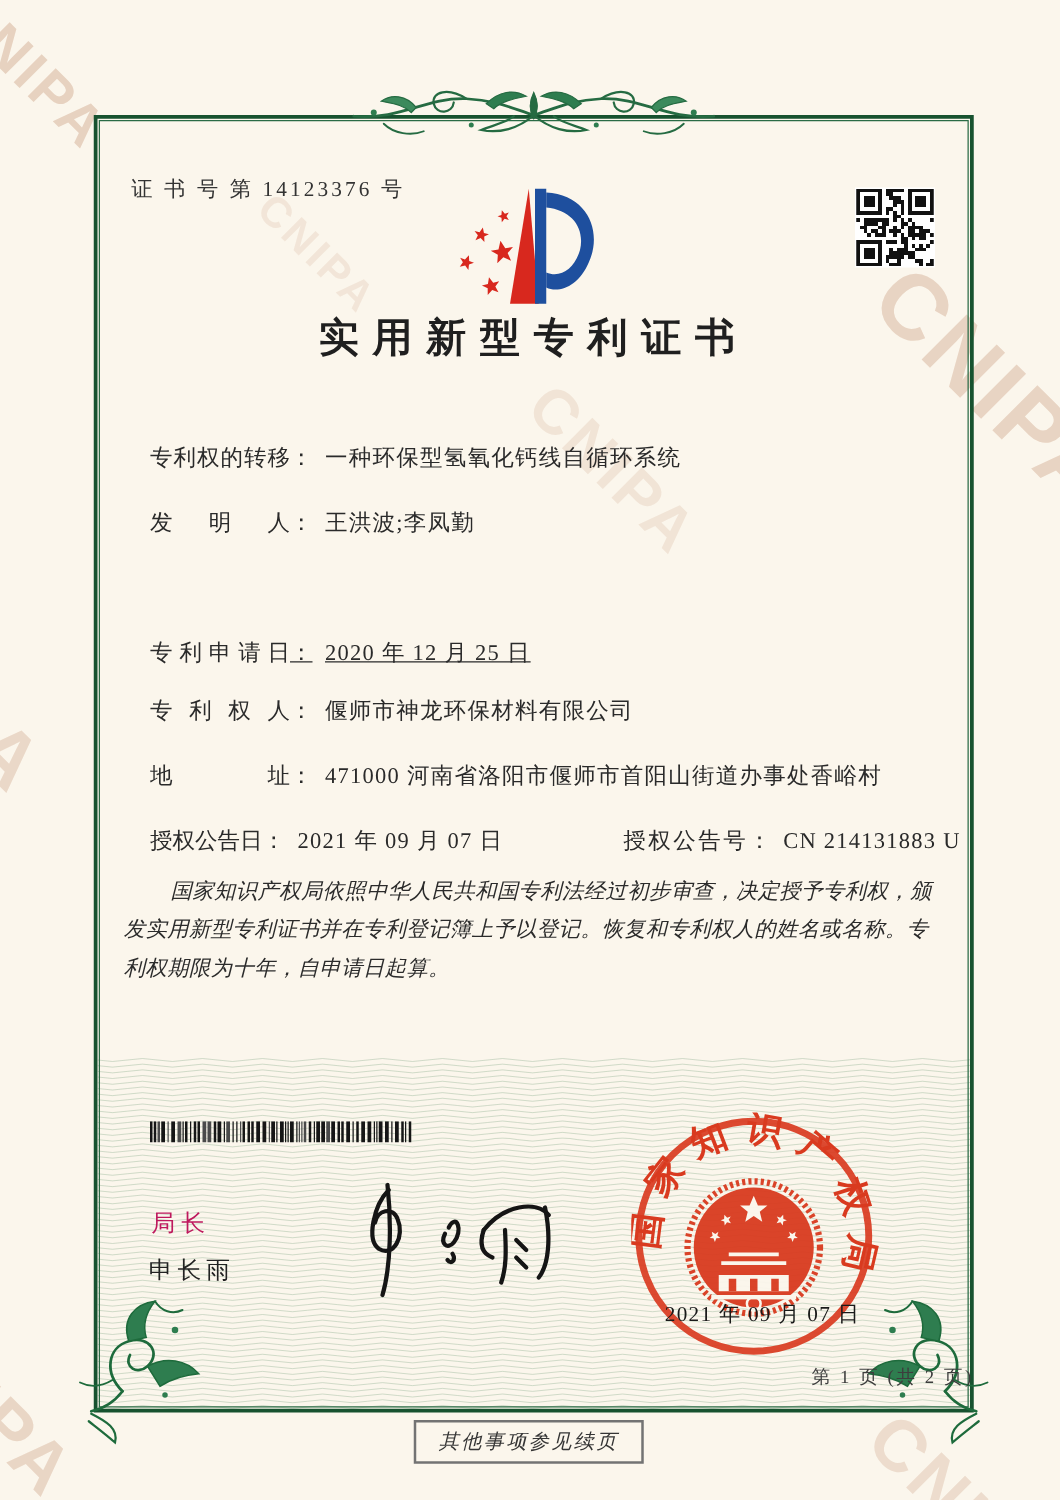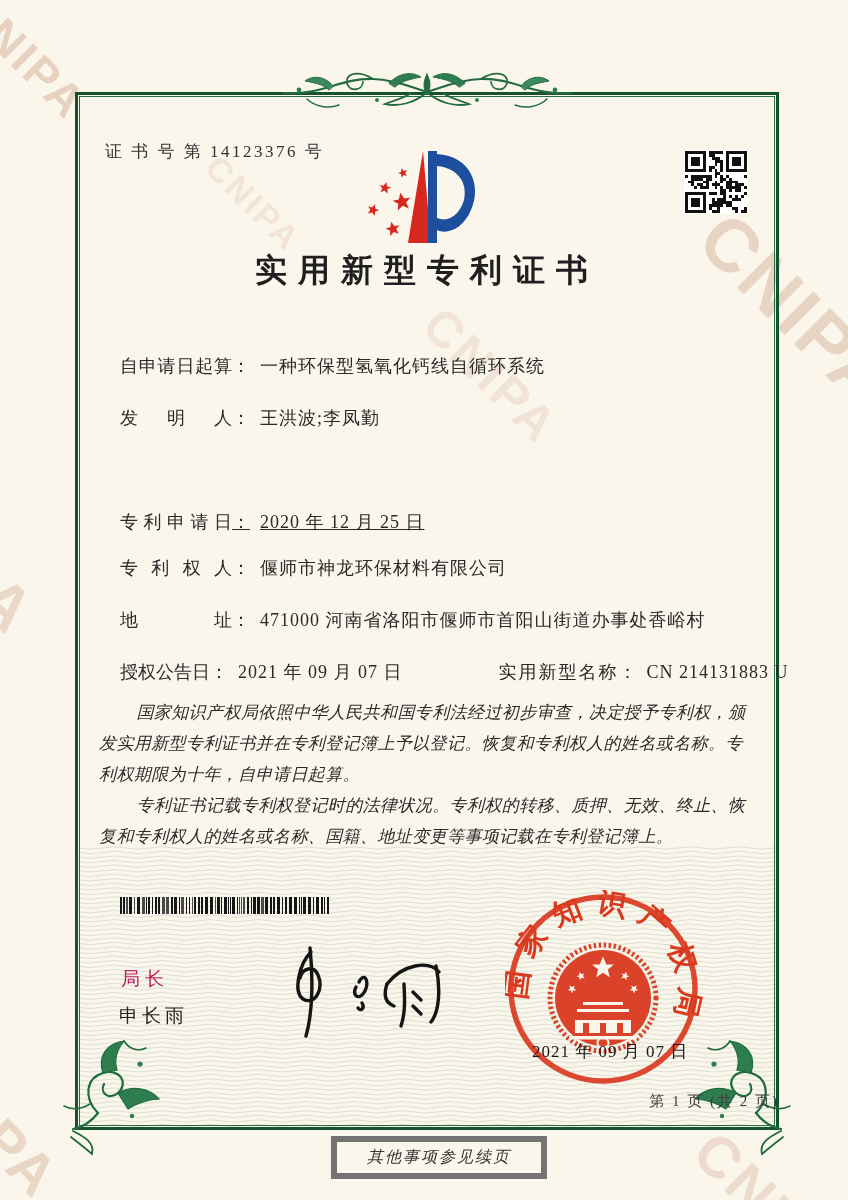--- a/index.html
+++ b/index.html
@@ -62,22 +62,22 @@
   
   .seal{position:absolute;left:505px;top:890px;z-index:6;}
   .seal-ring-text{font-family:"Liberation Serif","DejaVu Serif",serif;font-size:29px;
                   font-weight:bold;fill:#d93a1f;letter-spacing:12px;}
   .seal-date{position:absolute;left:515px;top:1040px;width:190px;text-align:center;
              font-size:17px;color:#1a1a1a;letter-spacing:1px;z-index:7;}
 
   
   .page-info{position:absolute;left:75px;top:1092px;width:704px;text-align:right;
              font-size:15px;letter-spacing:2px;color:#3d3d3d;z-index:5;}
-  .continuation{position:absolute;left:331px;top:1136px;padding:5px 30px;
-                border:6px solid #737373;font-size:16px;font-style:italic;
+  .continuation{position:absolute;left:331px;top:1136px;padding:5px 18px;
+                border:2px solid #737373;font-size:16px;font-style:italic;
                 letter-spacing:2px;color:#353535;z-index:5;}
 </style>
 </head>
 <body>
 
 <div class="page">
 
   <div class="wm wm1">CNIPA</div>
   <div class="wm wm2">CNIPA</div>
   <div class="wm wm3">CNIPA</div>
@@ -346,41 +346,40 @@
       <rect x="15" y="1" width="5" height="5" fill="#fff"></rect>
       <rect x="16" y="2" width="3" height="3" fill="#111"></rect>
       <rect x="0" y="14" width="7" height="7" fill="#111"></rect>
       <rect x="1" y="15" width="5" height="5" fill="#fff"></rect>
       <rect x="2" y="16" width="3" height="3" fill="#111"></rect>
     </svg>
 
   <div class="title">实用新型专利证书</div>
 
   <div class="frow r0">
-    <span class="flabel">自申请日起算</span><span>：</span><span class="fvalue">一种环保型氢氧化钙线自循环系统</span>
+    <span class="flabel">专利权的转移</span><span>：</span><span class="fvalue">一种环保型氢氧化钙线自循环系统</span>
   </div>
   <div class="frow r1">
     <span class="flabel">发明人</span><span>：</span><span class="fvalue">王洪波;李凤勤</span>
   </div>
   <div class="frow r3">
     <span class="flabel">专利申请日</span><span>：</span><span class="fvalue">2020 年 12 月 25 日</span>
   </div>
   <div class="frow r4">
     <span class="flabel">专利权人</span><span>：</span><span class="fvalue">偃师市神龙环保材料有限公司</span>
   </div>
   <div class="frow r5">
     <span class="flabel">地址</span><span>：</span><span class="fvalue">471000  河南省洛阳市偃师市首阳山街道办事处香峪村</span>
   </div>
   <div class="frow r6">
-    <span>授权公告日</span><span>：</span><span class="fvalue">2021 年 09 月 07 日</span><span class="grant2"><span class="g2label">实用新型名称</span><span>：</span><span class="fvalue">CN 214131883 U</span></span>
+    <span>授权公告日</span><span>：</span><span class="fvalue">2021 年 09 月 07 日</span><span class="grant2"><span class="g2label">授权公告号</span><span>：</span><span class="fvalue">CN 214131883 U</span></span>
   </div>
 
   <div class="body-text">
     <p>国家知识产权局依照中华人民共和国专利法经过初步审查，决定授予专利权，颁发实用新型专利证书并在专利登记簿上予以登记。恢复和专利权人的姓名或名称。专利权期限为十年，自申请日起算。</p>
-    <p>专利证书记载专利权登记时的法律状况。专利权的转移、质押、无效、终止、恢复和专利权人的姓名或名称、国籍、地址变更等事项记载在专利登记簿上。</p>
   </div>
 
   <svg class="barcode" id="barcode" width="216" height="17">
       <rect x="0" y="0" width="2" height="17" fill="#161616"></rect>
       <rect x="3" y="0" width="2" height="17" fill="#161616"></rect>
       <rect x="6" y="0" width="2" height="17" fill="#4a4a4a"></rect>
       <rect x="9" y="0" width="3" height="17" fill="#161616"></rect>
       <rect x="14" y="0" width="1" height="17" fill="#4a4a4a"></rect>
       <rect x="17" y="0" width="3" height="17" fill="#161616"></rect>
       <rect x="22" y="0" width="3" height="17" fill="#4a4a4a"></rect>

